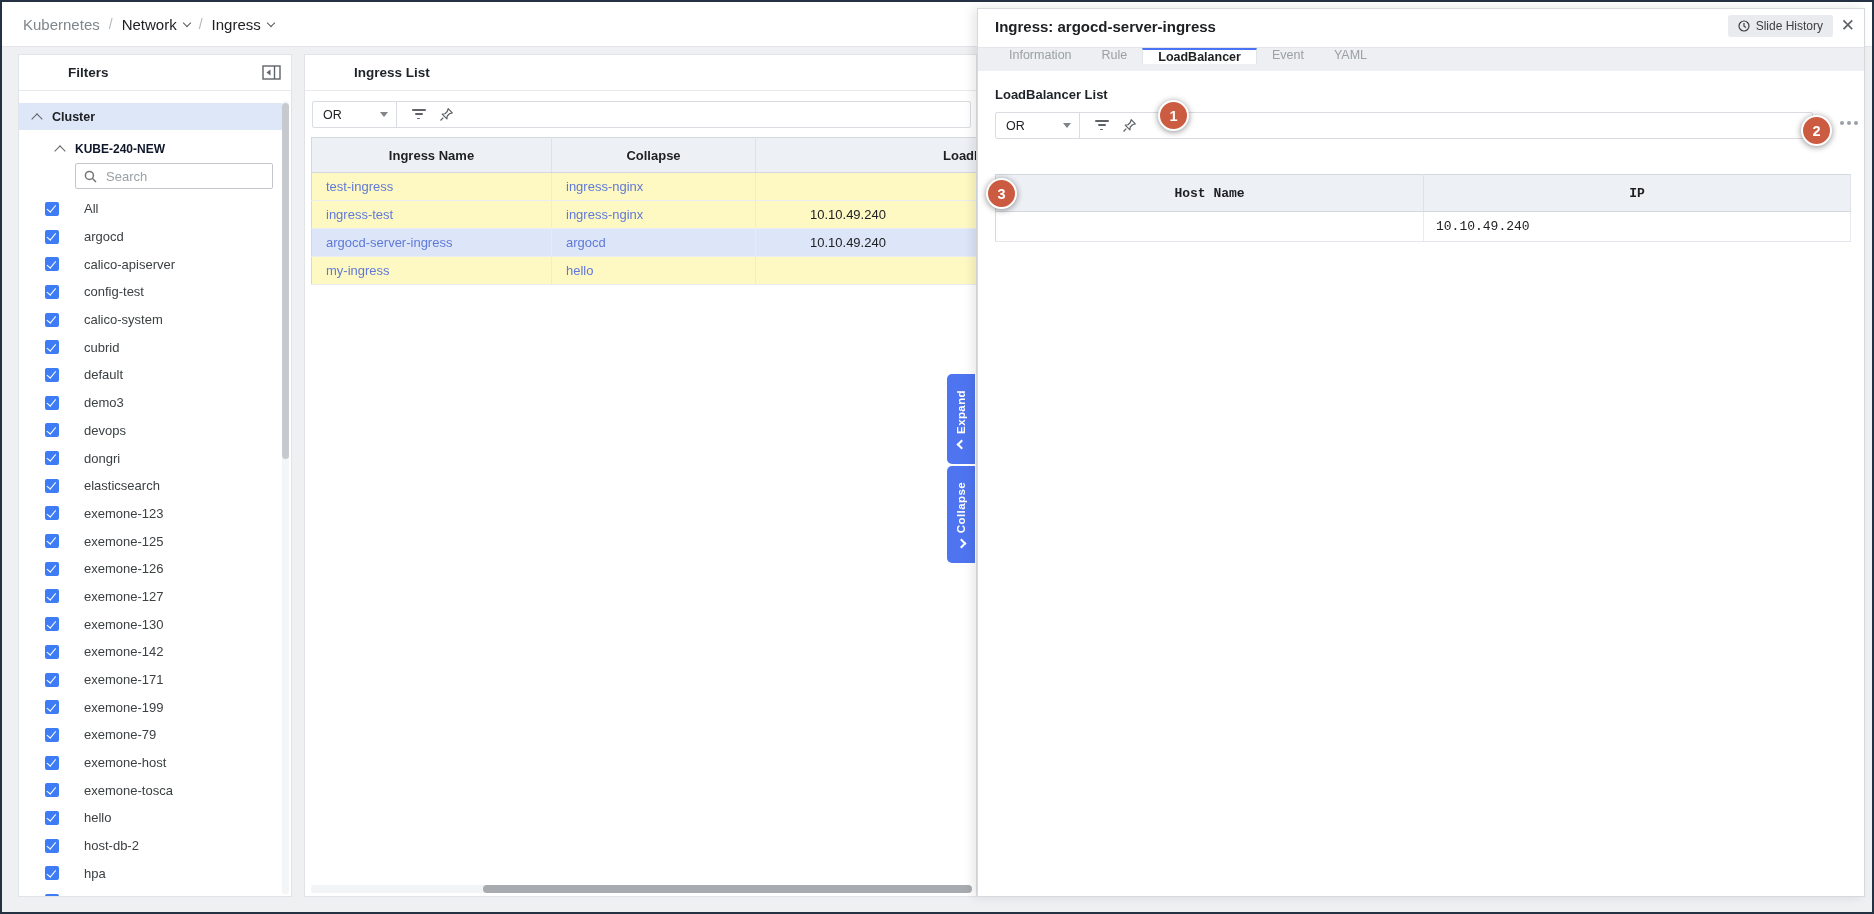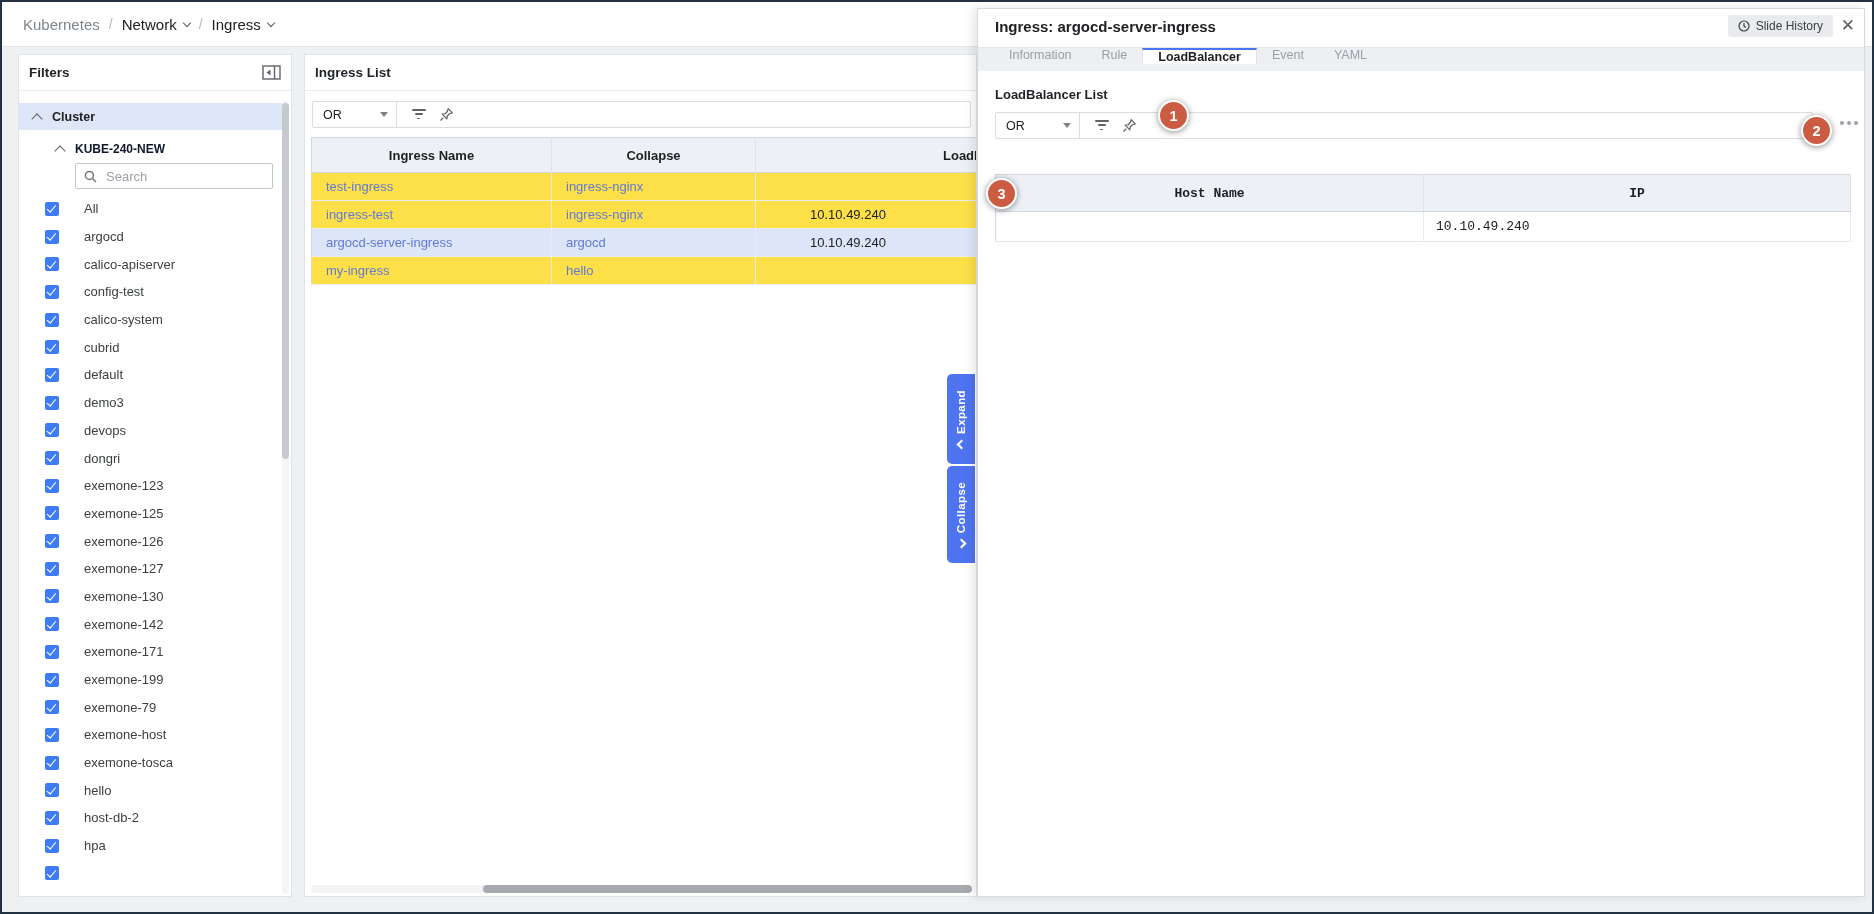--- a/index.html
+++ b/index.html
@@ -13,21 +13,21 @@
   
   .cv{display:inline-block;width:7px;height:7px;border:solid #5f6368;border-width:0 1.6px 1.6px 0;}
   .cv.up{transform:rotate(-135deg);margin-top:4px;}
   .cv.down{transform:rotate(45deg);margin-bottom:3px;}
   .cv.sm{width:5px;height:5px;border-width:0 1.5px 1.5px 0;border-color:#55595e;}
   
   .card{position:absolute;background:#fff;border:1px solid #e0e3e7;box-sizing:border-box;}
   #sidebar{left:16px;top:52px;width:274px;height:843px;overflow:hidden;}
   #maincard{left:302px;top:52px;width:673px;height:843px;overflow:hidden;}
   .card-header{height:36px;border-bottom:1px solid #e8eaee;display:flex;align-items:center;padding:0 10px;box-sizing:border-box;}
-  .card-title{font-size:13.5px;font-weight:bold;color:#1f2328;}
+  .card-title{font-size:13.5px;font-weight:bold;color:#1f2328;margin-left:39px;}
   
   #collapse-filters{margin-left:auto;cursor:pointer;display:flex;}
   #cluster-row{position:absolute;left:0;top:48px;width:265px;height:27px;background:#dee7f8;display:flex;align-items:center;padding-left:14px;box-sizing:border-box;gap:11px;cursor:pointer;}
   #cluster-row .lbl{font-size:12.5px;font-weight:bold;color:#202124;}
   #kube-row{position:absolute;left:0;top:81px;width:265px;height:26px;display:flex;align-items:center;padding-left:37px;box-sizing:border-box;gap:11px;cursor:pointer;}
   #kube-row .lbl{font-size:12px;font-weight:bold;color:#0f172a;}
   #search-box{position:absolute;left:56px;top:108px;width:198px;height:26px;border:1px solid #c3c7cc;border-radius:2px;display:flex;align-items:center;padding:0 8px;box-sizing:border-box;gap:7px;background:#fff;}
   #search-box input{border:none;outline:none;width:140px;font-size:13px;color:#3c4043;font-family:"Liberation Sans",sans-serif;}
   #search-box input::placeholder{color:#9aa0a6;}
   #ns-list{position:absolute;left:0;top:140px;width:265px;}
@@ -40,21 +40,21 @@
   
   .toolbar{position:absolute;left:7px;height:27px;border:1px solid #d9dce1;border-radius:2px;display:flex;align-items:center;background:#fff;box-sizing:border-box;}
   #main-toolbar{top:46px;width:659px;}
   .op-select{width:84px;height:100%;display:flex;align-items:center;padding:0 8px 0 10px;box-sizing:border-box;border-right:1px solid d9dce1;border-right:1px solid #d9dce1;cursor:pointer;}
   .op-select .val{font-size:12.5px;color:#202124;flex:1;}
   .sel-caret{width:0;height:0;border-left:4px solid transparent;border-right:4px solid transparent;border-top:5px solid #7e848a;}
   .ficon{width:15px;height:11px;margin-left:14px;display:flex;flex-direction:column;align-items:center;gap:2.5px;cursor:pointer;}
   .ficon i{display:block;background:#5f6368;height:1.8px;border-radius:1px;}
   .ficon .b1{width:14px;} .ficon .b2{width:8px;} .ficon .b3{width:3.5px;}
   .pinicon{margin-left:13px;cursor:pointer;display:flex;}
-  #main-table{position:absolute;left:6px;top:82px;width:930px;border:1px solid #d3d8de;border-collapse:collapse;table-layout:fixed;background:#fde047;}
+  #main-table{position:absolute;left:6px;top:82px;width:930px;border:1px solid #d3d8de;border-collapse:collapse;table-layout:fixed;background:#fef9c3;}
   #main-table th{background:#edf1f6;height:35px;font-size:13px;font-weight:bold;color:#1d1f21;border-right:1px solid #dfe3e8;border-bottom:1px solid #d3d8de;box-sizing:border-box;}
   #main-table td{height:28px;font-size:13px;border-right:1px solid #e7eaee;border-bottom:1px solid #eaedf1;padding:0 0 0 14px;box-sizing:border-box;color:#202124;}
   #main-table th.c3{text-align:left;padding-left:187px;}
   #main-table td.c3{padding-left:54px;}
   #main-table tr.sel td{background:#dce6f8;}
   .link{color:#6079d8;cursor:pointer;}
   #main-hscroll{position:absolute;left:6px;bottom:3px;width:661px;height:8px;background:#f3f4f5;border-radius:4px;}
   #main-hscroll .thumb{position:absolute;left:172px;top:0;height:8px;width:489px;background:#a7abb0;border-radius:4px;}
   
   .side-tab{position:absolute;left:945px;width:28px;background:#4e74f0;border-radius:5px 0 0 5px;color:#fff;display:flex;flex-direction:column;align-items:center;justify-content:center;gap:7px;cursor:pointer;z-index:4;}
@@ -178,20 +178,24 @@
     <div class="ns-item">
       <span class="cb"></span>
       <span class="txt">devops</span>
     </div>
 
     <div class="ns-item">
       <span class="cb"></span>
       <span class="txt">dongri</span>
     </div>
 
+    <div class="ns-item">
+      <span class="cb"></span>
+      <span class="txt">elasticsearch</span>
+    </div>
 
     <div class="ns-item">
       <span class="cb"></span>
       <span class="txt">exemone-123</span>
     </div>
 
     <div class="ns-item">
       <span class="cb"></span>
       <span class="txt">exemone-125</span>
     </div>

